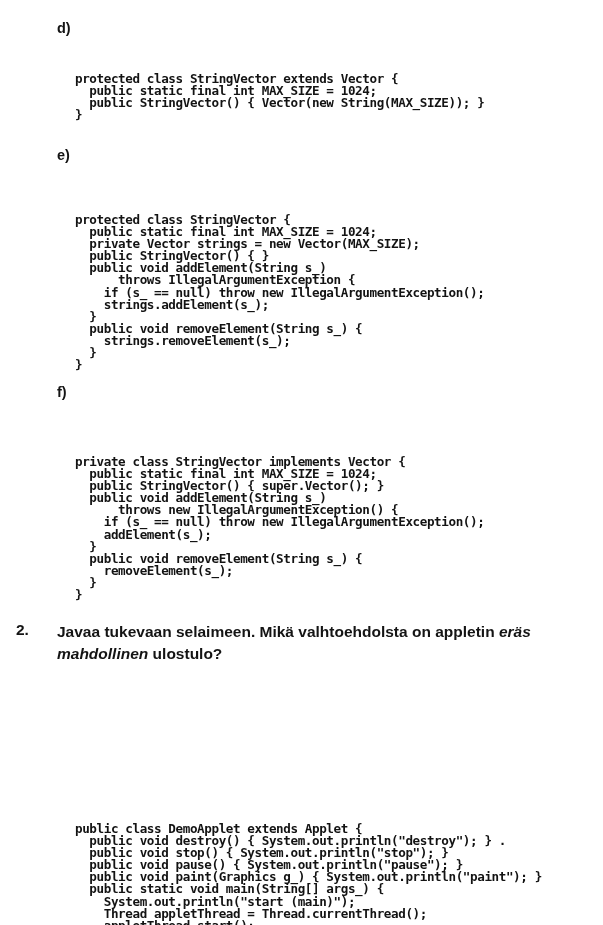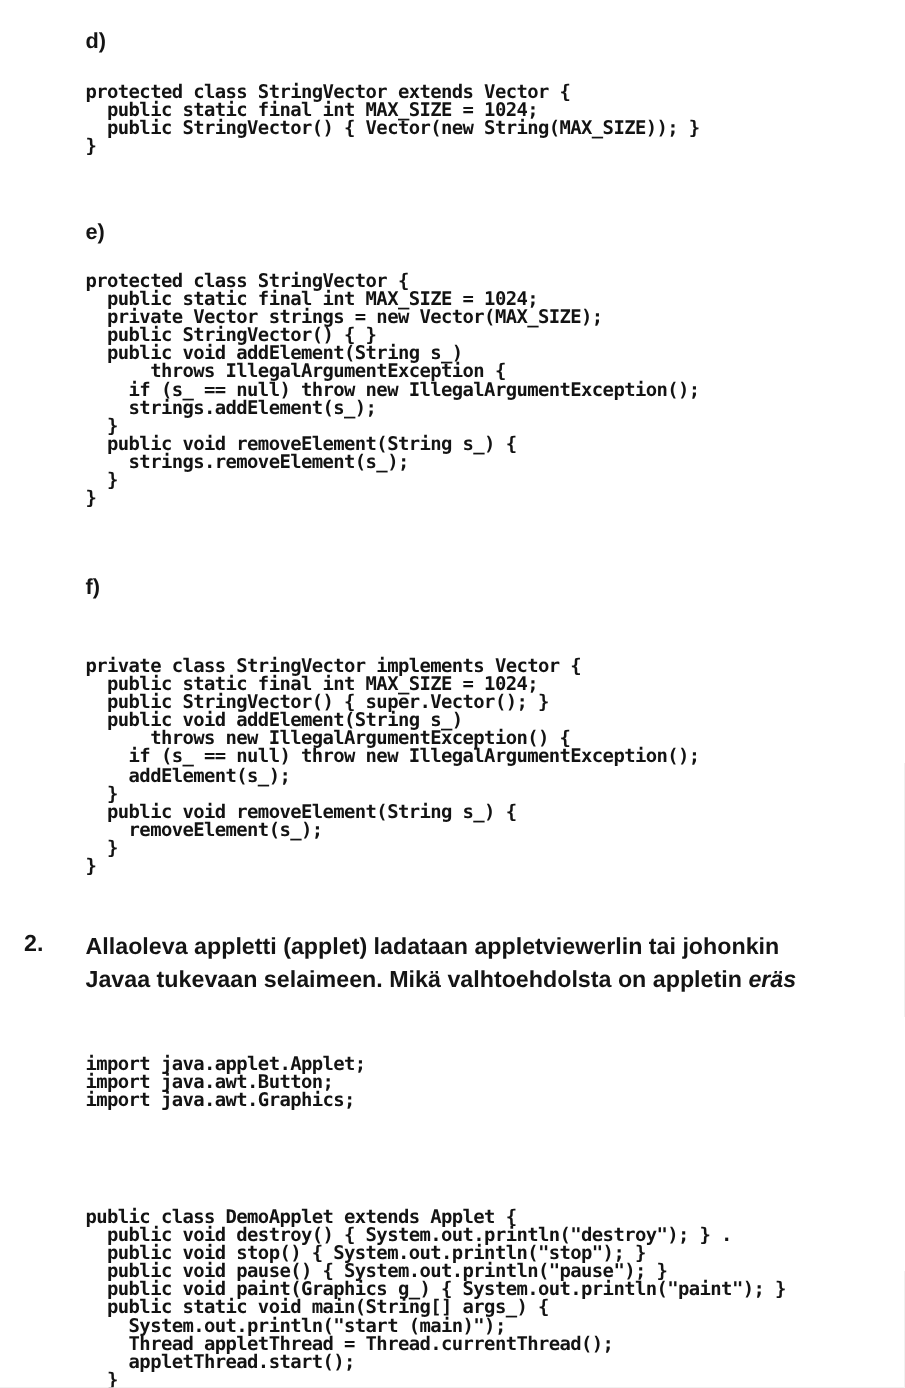--- a/index.html
+++ b/index.html
@@ -20,21 +20,21 @@
     position: absolute;
     left: 57px;
     font-family: "Liberation Sans", sans-serif;
     font-weight: bold;
     font-size: 14.5px;
     color: #141414;
   }
   pre.code {
     position: absolute;
     left: 57px;
-    margin: 0;
+    margin: 18px;
     font-family: "DejaVu Sans Mono", monospace;
     font-weight: bold;
     font-size: 12.6px;
     line-height: 12.1px;
     letter-spacing: -0.4px;
     color: #131313;
     white-space: pre;
   }
   .q-number {
     position: absolute;
@@ -64,21 +64,21 @@
 
 <div class="page">
 
   <div class="sec-label" style="top:20px">d)</div>
   <pre class="code" style="top:55px">protected class StringVector extends Vector {
   public static final int MAX_SIZE = 1024;
   public StringVector() { Vector(new String(MAX_SIZE)); }
 }</pre>
 
   <div class="sec-label" style="top:147px">e)</div>
-  <pre class="code" style="top:181px">protected class StringVector {
+  <pre class="code" style="top:196px">protected class StringVector {
   public static final int MAX_SIZE = 1024;
   private Vector strings = new Vector(MAX_SIZE);
   public StringVector() { }
   public void addElement(String s_)
       throws IllegalArgumentException {
     if (s_ == null) throw new IllegalArgumentException();
     strings.addElement(s_);
   }
   public void removeElement(String s_) {
     strings.removeElement(s_);
@@ -96,30 +96,27 @@
   }
   public void removeElement(String s_) {
     removeElement(s_);
   }
 }</pre>
 
   <div class="q-number">2.</div>
 
   <div class="q-text">
     <div class="q-line">
-      <span>Allaoleva appletti (applet) ladataan appletviewerlin tai johonkin</span>
+      <span>Javaa tukevaan selaimeen. Mikä valhtoehdolsta on appletin </span><span class="it">eräs</span>
     </div>
     <div class="q-line">
-      <span>Javaa tukevaan selaimeen. Mikä valhtoehdolsta on appletin </span><span class="it">eräs</span>
+      <span class="it">mahdollinen</span><span> ulostulo?</span>
     </div>
   </div>
 
-  <pre class="code" style="top:703px">import java.applet.Applet;
-import java.awt.Button;
-import java.awt.Graphics;</pre>
 
   <pre class="code" style="top:805px">public class DemoApplet extends Applet {
   public void destroy() { System.out.println("destroy"); } .
   public void stop() { System.out.println("stop"); }
   public void pause() { System.out.println("pause"); }
   public void paint(Graphics g_) { System.out.println("paint"); }
   public static void main(String[] args_) {
     System.out.println("start (main)");
     Thread appletThread = Thread.currentThread();
     appletThread.start();

